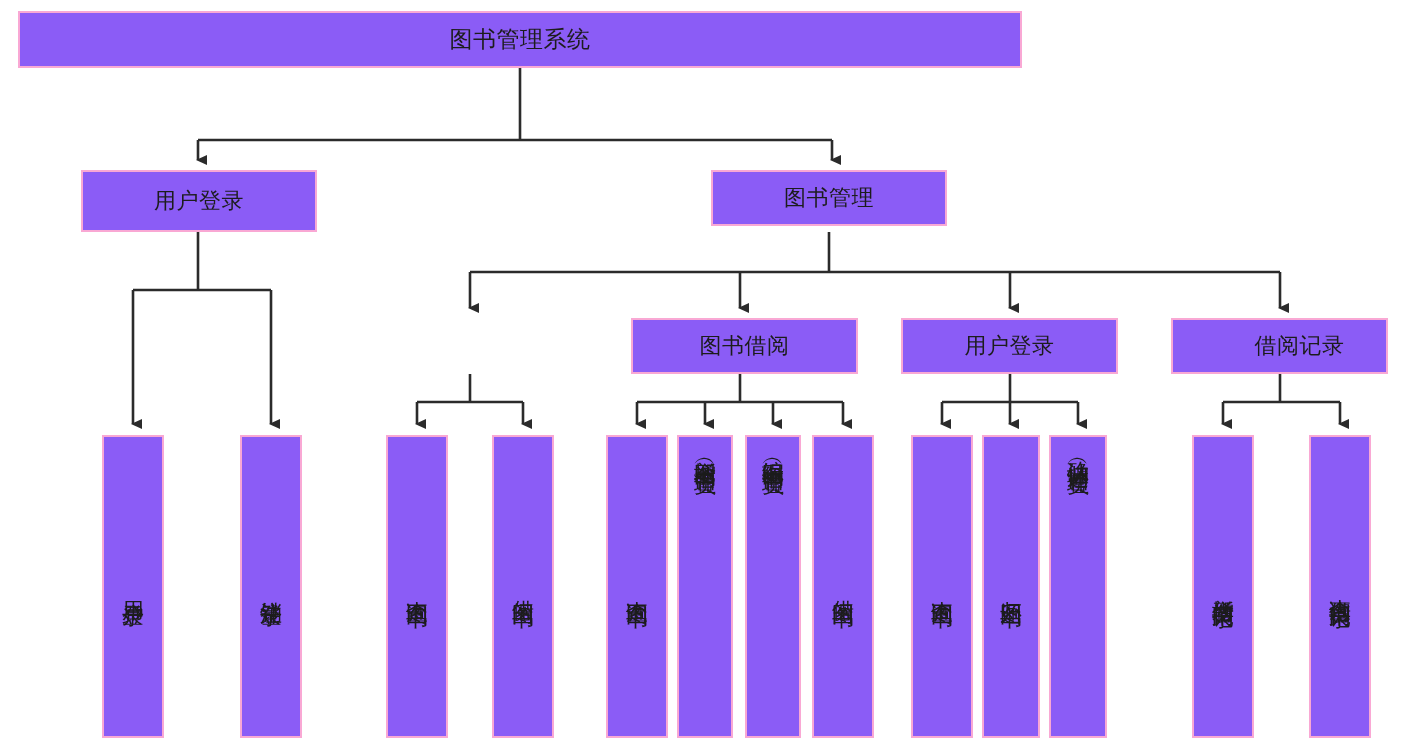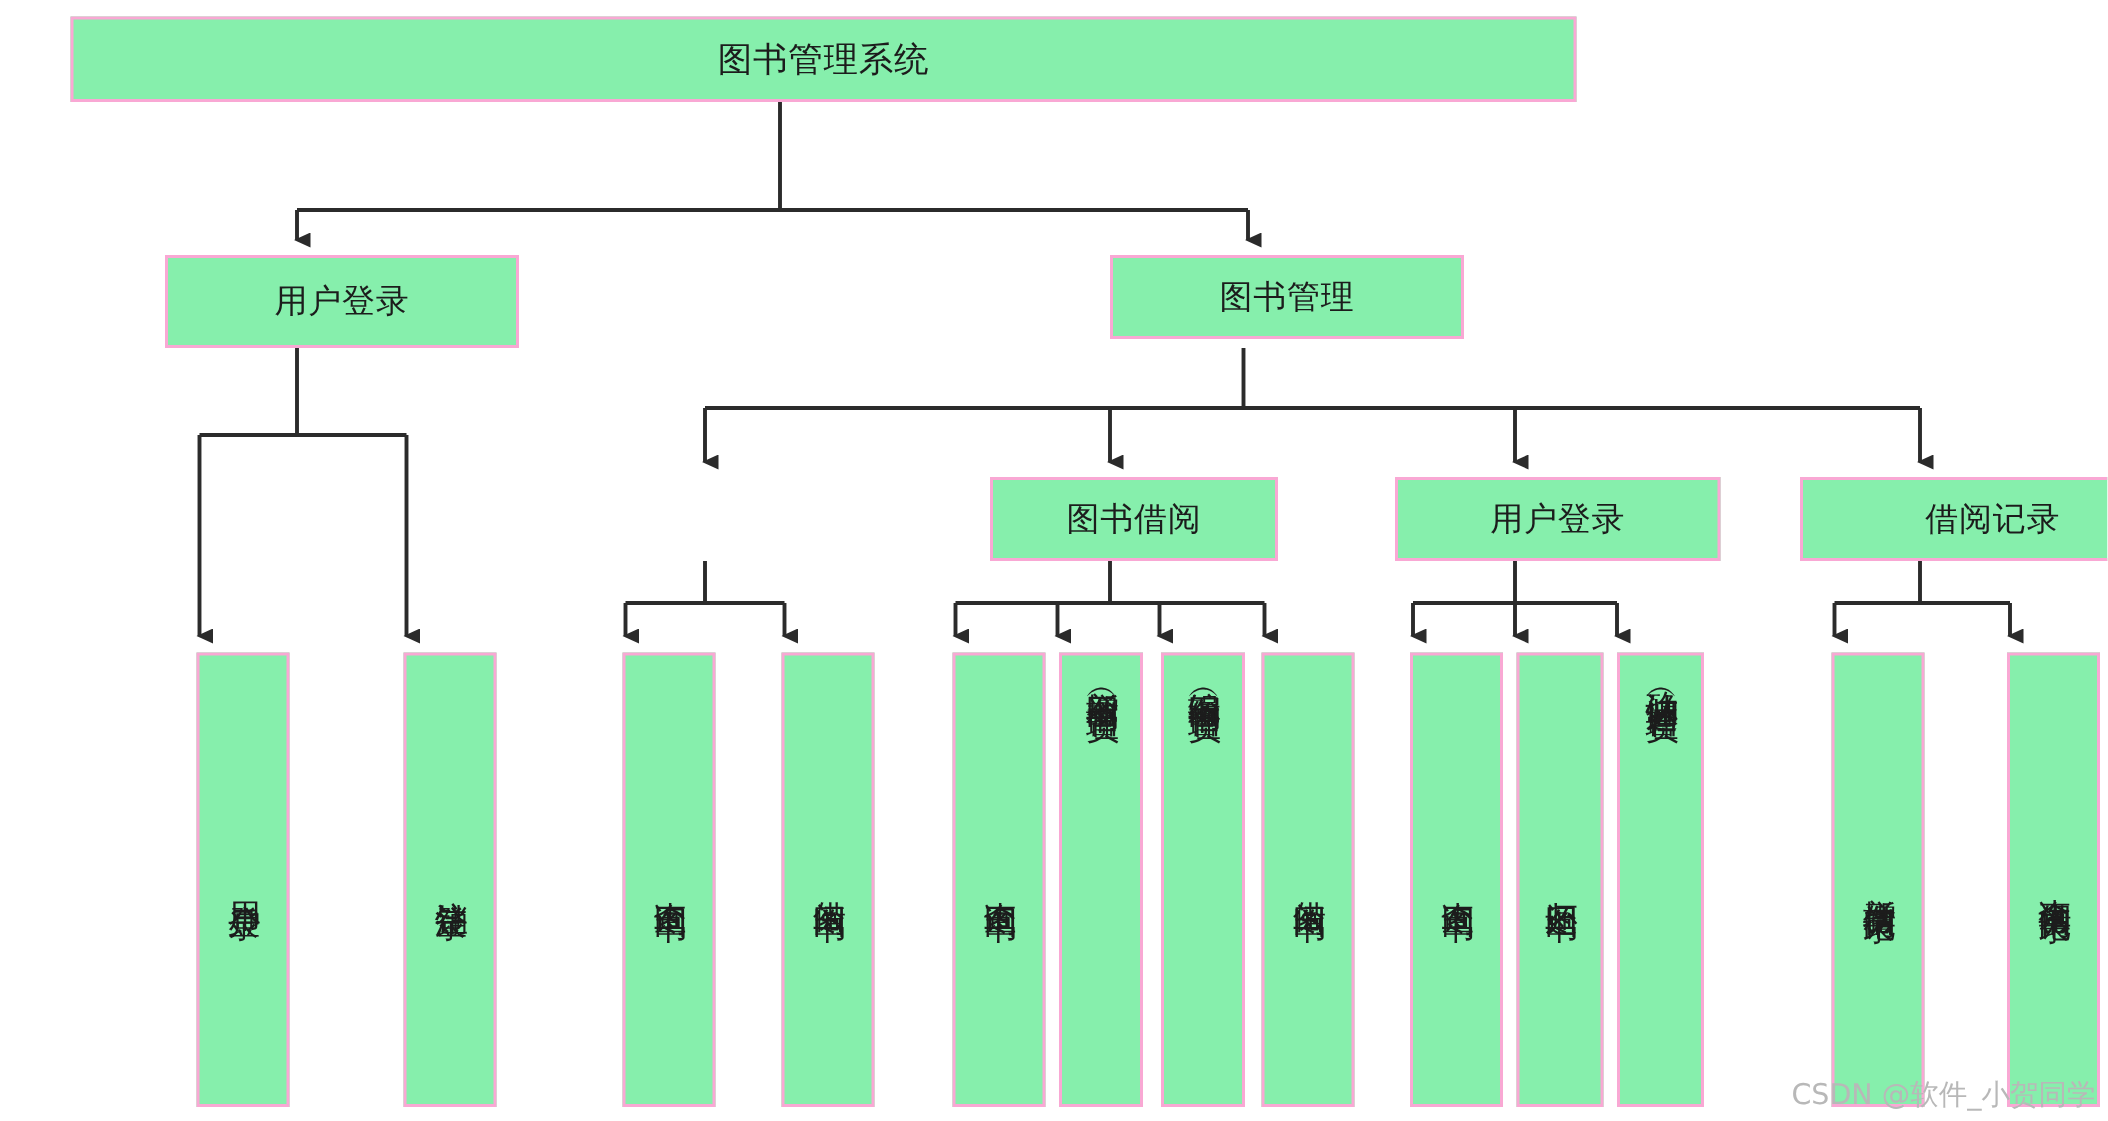--- a/index.html
+++ b/index.html
@@ -21,27 +21,26 @@
     position: absolute;
     left: 0;
     top: 0;
     width: 1405px;
     height: 747px;
     pointer-events: none;
   }
   .node {
     position: absolute;
     box-sizing: border-box;
-    background: #86efac;
+    background: #8b5cf6;
     border: 2px solid #f9a8d4;
     display: flex;
     align-items: center;
     justify-content: center;
     z-index: 5;
-    margin-left: 29px;
   }
   .node .label {
     color: #1c1c1c;
     letter-spacing: 0.5px;
     white-space: nowrap;
   }
   .node.root {
     border-width: 2px;
   }
   .node.root .label {
@@ -137,21 +136,21 @@
     <span class="label">图书管理系统</span>
   </div>
 
   <div class="node level2" style="left:81px; top:170px; width:236px; height:62px;">
     <span class="label">用户登录</span>
   </div>
   <div class="node level2" style="left:711px; top:170px; width:236px; height:56px;font-family:Liberation Mono, monospace;">
     <span class="label">图书管理</span>
   </div>
 
-  <div class="node level3" style="left:631px; top:318px; width:192px; height:56px;">
+  <div class="node level3" style="left:631px; top:318px; width:227px; height:56px;">
     <span class="label">图书借阅</span>
   </div>
   <div class="node level3" style="left:901px; top:318px; width:217px; height:56px;">
     <span class="label">用户登录</span>
   </div>
   <div class="node level3" style="left:1171px; top:318px; width:217px; height:56px;padding-left:40px;">
     <span class="label">借阅记录</span>
   </div>
 
   <div class="node leaf centered" style="left:102px; top:435px; width:62px; height:303px;">
@@ -191,15 +190,14 @@
     <span class="label">确认归还（管理员）</span>
   </div>
 
   <div class="node leaf centered" style="left:1192px; top:435px; width:62px; height:303px;">
     <span class="label">新增借阅记录</span>
   </div>
   <div class="node leaf centered" style="left:1309px; top:435px; width:62px; height:303px;">
     <span class="label">查询借阅记录</span>
   </div>
 
-  <div class="watermark">CSDN @软件_小贺同学</div>
 
 </div>
 
 </body></html>

